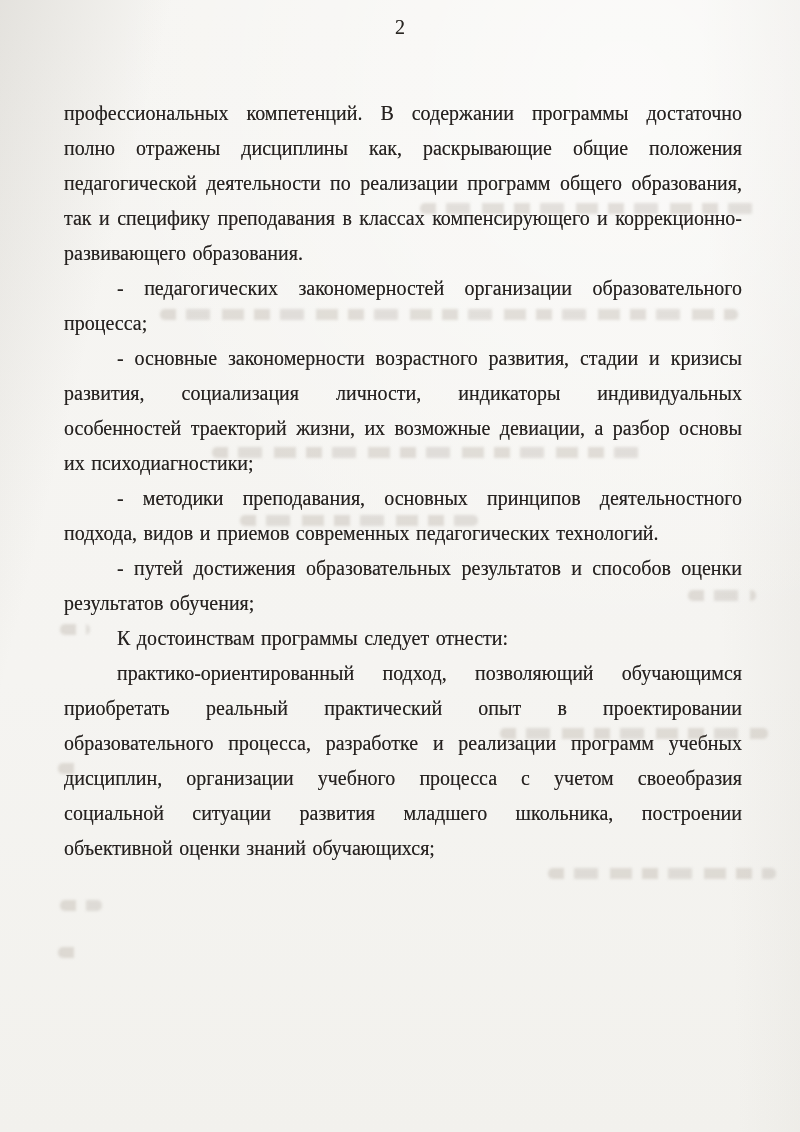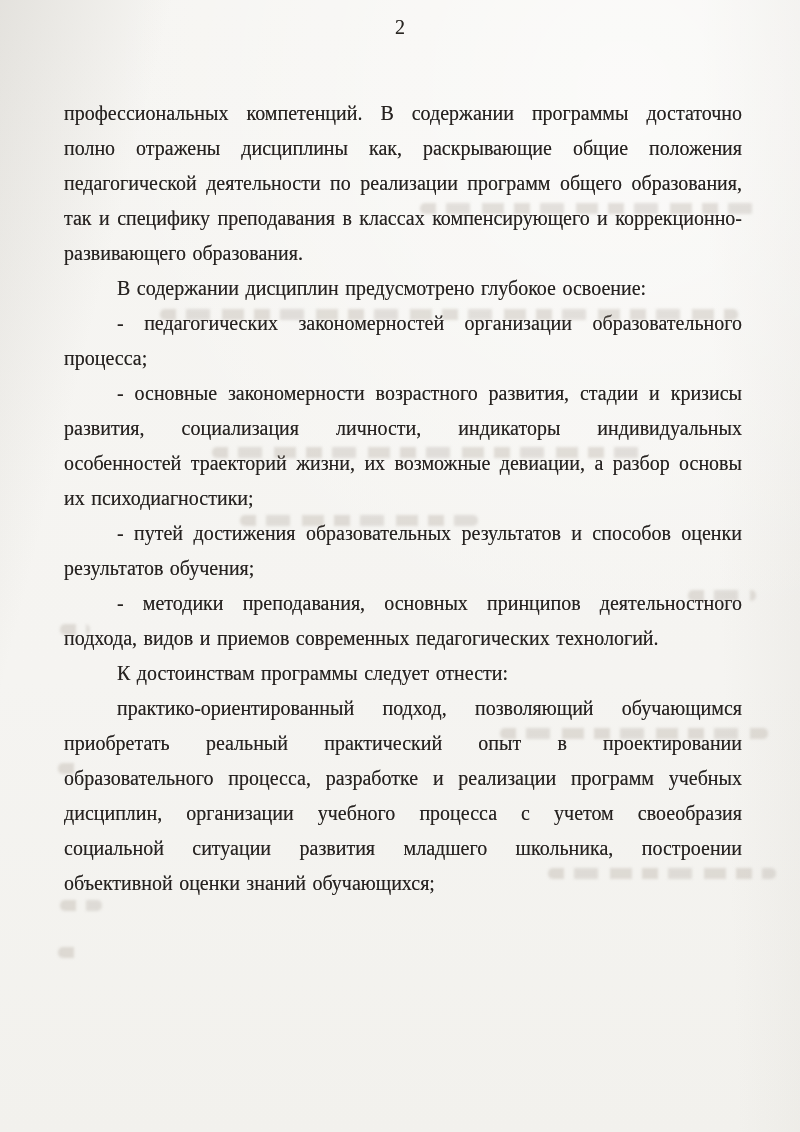--- a/index.html
+++ b/index.html
@@ -72,25 +72,24 @@
 </style>
 </head>
 <body>
 
 <div class="page">
 
   <div class="page-number">2</div>
 
   <div class="document-body">
       <p>профессиональных компетенций. В содержании программы достаточно полно отражены дисциплины как, раскрывающие общие положения педагогической деятельности по реализации программ общего образования, так и специфику преподавания в классах компенсирующего и коррекционно-развивающего образования.</p>
-      <p class="indent">В содержании дисциплин предусмотрено глубокое освоение:</p>
       <p class="indent">- педагогических закономерностей организации образовательного процесса;</p>
       <p class="indent">- основные закономерности возрастного развития, стадии и кризисы развития, социализация личности, индикаторы индивидуальных особенностей траекторий жизни, их возможные девиации, а разбор основы их психодиагностики;</p>
+      <p class="indent">- методики преподавания, основных принципов деятельностного подхода, видов и приемов современных педагогических технологий.</p>
       <p class="indent">- путей достижения образовательных результатов и способов оценки результатов обучения;</p>
-      <p class="indent">- методики преподавания, основных принципов деятельностного подхода, видов и приемов современных педагогических технологий.</p>
       <p class="indent">К достоинствам программы следует отнести:</p>
       <p class="indent">практико-ориентированный подход, позволяющий обучающимся приобретать реальный практический опыт в проектировании образовательного процесса, разработке и реализации программ учебных дисциплин, организации учебного процесса с учетом своеобразия социальной ситуации развития младшего школьника, построении объективной оценки знаний обучающихся;</p>
     </div>
 
   <div class="bleed" style="top:203px; left:420px; width:335px;"></div>
   <div class="bleed" style="top:309px; left:160px; width:578px;"></div>
   <div class="bleed" style="top:447px; left:212px; width:438px;"></div>
   <div class="bleed" style="top:515px; left:240px; width:238px;"></div>
   <div class="bleed" style="top:590px; left:688px; width:68px;"></div>
   <div class="bleed" style="top:624px; left:60px; width:30px;"></div>

